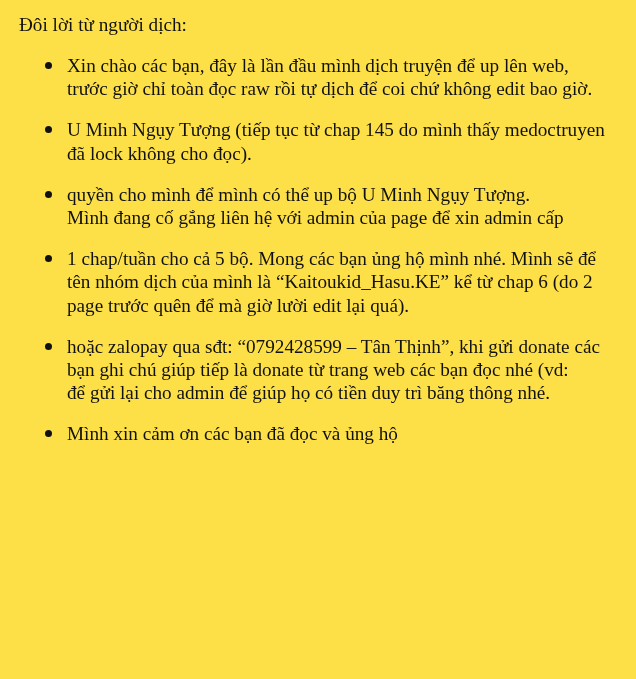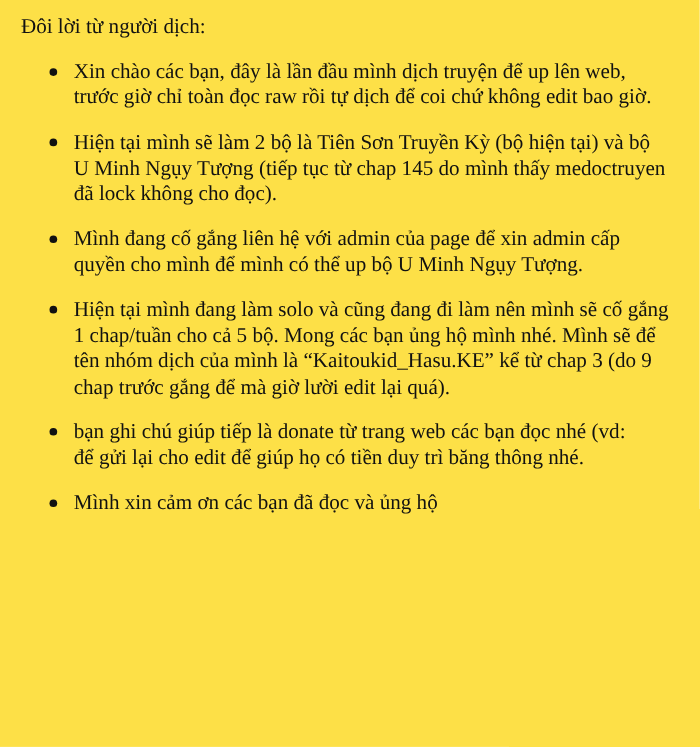--- a/index.html
+++ b/index.html
@@ -67,43 +67,42 @@
 
   <ul class="list">
     <li class="item">
       <span class="bullet"></span>
       <span class="line">Xin chào các bạn, đây là lần đầu mình dịch truyện để up lên web,</span>
       <span class="line">trước giờ chỉ toàn đọc raw rồi tự dịch để coi chứ không edit bao giờ.</span>
     </li>
 
     <li class="item">
       <span class="bullet"></span>
-      <span class="line">Hiện tại mình sẽ làm 2 bộ là Tiên Sơn Truyền Kỳ (bộ hiện tại) và bộ</span>
       <span class="line">U Minh Ngụy Tượng (tiếp tục từ chap 145 do mình thấy medoctruyen</span>
       <span class="line">đã lock không cho đọc).</span>
     </li>
 
     <li class="item">
       <span class="bullet"></span>
+      <span class="line">quyền cho mình để mình có thể up bộ U Minh Ngụy Tượng.</span>
       <span class="line">Mình đang cố gắng liên hệ với admin của page để xin admin cấp</span>
-      <span class="line">quyền cho mình để mình có thể up bộ U Minh Ngụy Tượng.</span>
     </li>
 
     <li class="item">
       <span class="bullet"></span>
-      <span class="line">Hiện tại mình đang làm solo và cũng đang đi làm nên mình sẽ cố gắng</span>
       <span class="line">1 chap/tuần cho cả 5 bộ. Mong các bạn ủng hộ mình nhé. Mình sẽ để</span>
-      <span class="line">tên nhóm dịch của mình là “Kaitoukid_Hasu.KE” kể từ chap 3 (do 9</span>
-      <span class="line">chap trước gắng để mà giờ lười edit lại quá).</span>
+      <span class="line">tên nhóm dịch của mình là “Kaitoukid_Hasu.KE” kể từ chap 6 (do 2</span>
+      <span class="line">page trước quên để mà giờ lười edit lại quá).</span>
     </li>
 
     <li class="item">
       <span class="bullet"></span>
+      <span class="line">hoặc zalopay qua sđt: “0792428599 – Tân Thịnh”, khi gửi donate các</span>
       <span class="line">bạn ghi chú giúp tiếp là donate từ trang web các bạn đọc nhé (vd:</span>
-      <span class="line">để gửi lại cho edit để giúp họ có tiền duy trì băng thông nhé.</span>
+      <span class="line">để gửi lại cho admin để giúp họ có tiền duy trì băng thông nhé.</span>
     </li>
 
     <li class="item">
       <span class="bullet"></span>
       <span class="line">Mình xin cảm ơn các bạn đã đọc và ủng hộ</span>
     </li>
   </ul>
 </div>
 
 </body></html>

